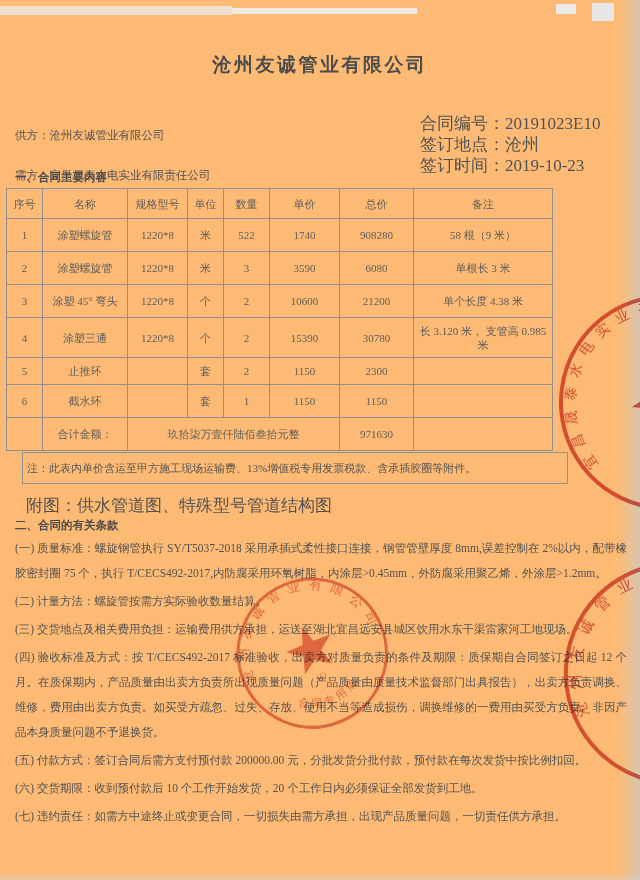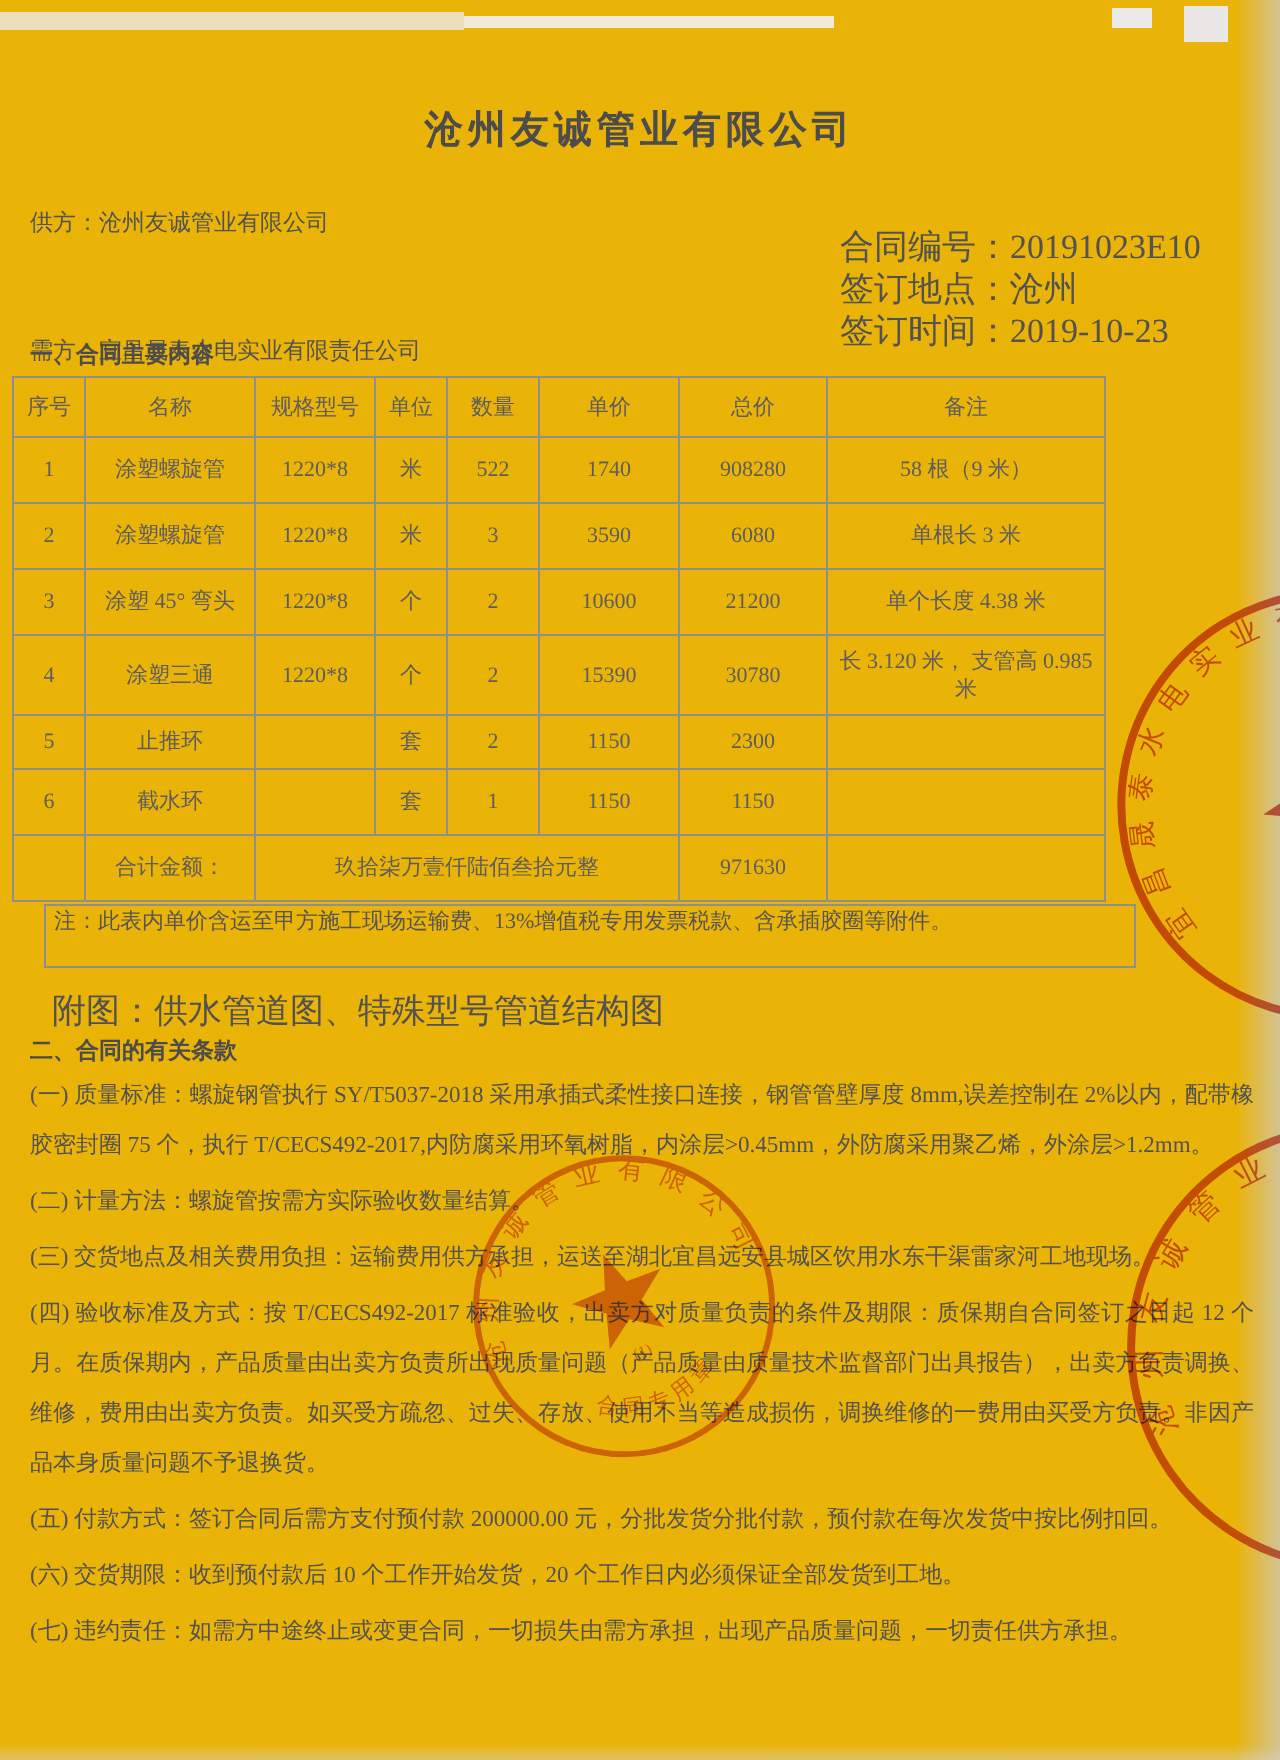--- a/index.html
+++ b/index.html
@@ -3,39 +3,39 @@
 <meta charset="utf-8">
 <style>
   html,body{margin:0;padding:0;}
   body{
     width:640px;height:880px;overflow:hidden;
     background:#f7f6f4;
     font-family:"Liberation Serif","DejaVu Serif",serif;
   }
   .page{
     position:relative;width:640px;height:880px;overflow:hidden;
-    background:#eab308;color:#525252;
+    background:#fdba74;color:#525252;
   }
   
   .scan-streak-1{position:absolute;left:0;top:6px;width:232px;height:9px;background:#ebebe8;opacity:.8;}
   .scan-streak-2{position:absolute;left:232px;top:8px;width:185px;height:6px;background:#f1f0ee;opacity:.9;}
   .scan-smudge-tr1{position:absolute;left:556px;top:4px;width:20px;height:10px;background:#eceae8;}
   .scan-smudge-tr2{position:absolute;left:592px;top:3px;width:22px;height:18px;background:#e9e7e5;}
   .scan-edge-right{position:absolute;right:0;top:0;width:22px;height:880px;
     background:linear-gradient(to right,rgba(215,212,208,0),rgba(203,200,196,.75));}
   .scan-edge-bottom{position:absolute;left:0;bottom:0;width:640px;height:8px;
     background:linear-gradient(to bottom,rgba(220,218,214,0),rgba(212,209,205,.5));}
 
   .title-company{position:absolute;top:52px;left:0;width:640px;text-align:center;
     font-size:19px;letter-spacing:2.5px;color:#4c4c4c;font-weight:600;}
   .title-doc{position:absolute;top:88px;left:0;width:640px;text-align:center;
     font-size:16px;letter-spacing:6px;color:#4c4c4c;font-weight:600;}
 
   .party-line{position:absolute;left:15px;font-size:11.5px;color:#525252;}
-  .supplier-line{top:104px;}
+  .supplier-line{top:128px;}
   .buyer-line{top:152px;margin-top:16px;}
   .meta-block{position:absolute;left:420px;top:113px;font-size:17px;color:#525252;line-height:21px;}
   .meta-row{white-space:nowrap;}
 
   .sec-heading{position:absolute;left:15px;font-size:11.5px;font-weight:bold;color:#4c4c4c;}
   .sec1-heading{top:170px;}
   .sec2-heading{top:518px;}
 
   table.items{
     position:absolute;left:6px;top:188px;width:546px;
@@ -48,21 +48,21 @@
   }
   table.items thead tr{height:30px;}
   table.items tbody tr{height:33px;}
   table.items tbody tr:nth-child(4){height:40px;}
   table.items tbody tr:nth-child(5){height:27px;}
   table.items tfoot tr{height:33px;}
 
   .note-box{
     position:absolute;left:22px;top:452px;width:546px;height:32px;
     border:1px solid #8f8f8f;box-sizing:border-box;
-    font-size:11px;color:#555;display:flex;padding:0 4px;
+    font-size:11px;color:#555;display:flex;align-items:center;padding:0 4px;
   }
   .attachment-line{position:absolute;left:15px;top:494px;font-size:17px;color:#525252;padding-left:11px;}
 
   .clauses{position:absolute;left:15px;top:536px;width:612px;}
   .clause{margin:0 0 3px 0;font-size:11.5px;line-height:25px;color:#525252;text-align:justify;}
 
   .stamp{position:absolute;pointer-events:none;mix-blend-mode:multiply;}
   .stamp-buyer{left:548px;top:282px;transform:rotate(-32deg);opacity:.82;}
   .stamp-seller-mid{left:228px;top:568px;transform:rotate(-22deg);opacity:.62;}
   .stamp-seller-right{left:552px;top:548px;transform:rotate(-35deg);opacity:.8;}

